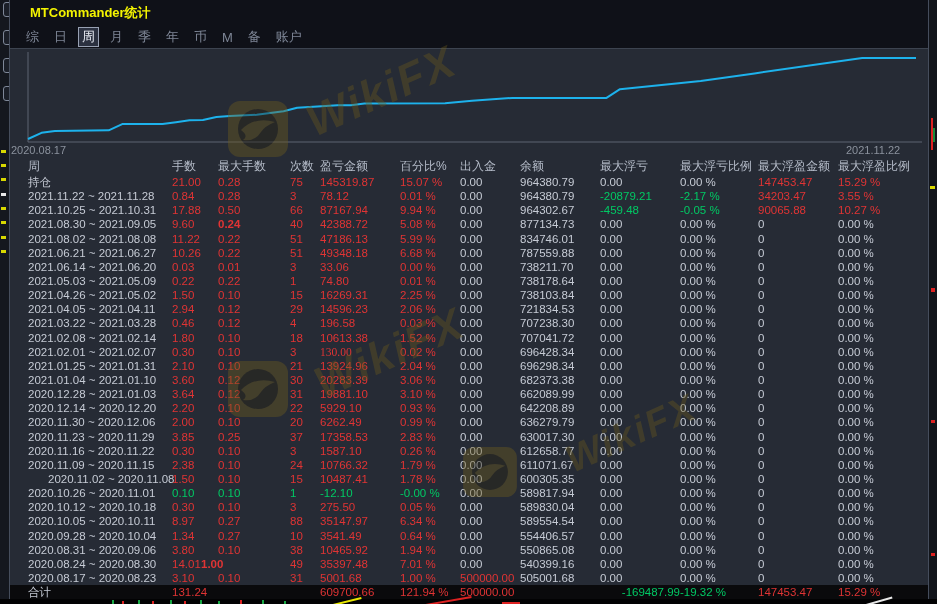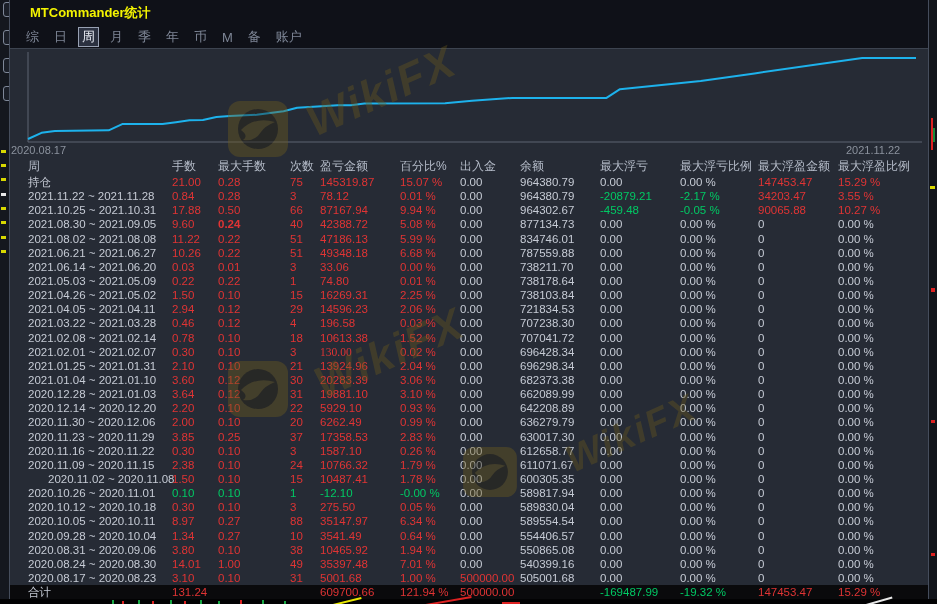--- a/index.html
+++ b/index.html
@@ -287,21 +287,21 @@
           <span class="cell c-r" style="left: 390px; width: 60px;">0.03 %</span>
           <span class="cell c-w" style="left: 450px; width: 60px;">0.00</span>
           <span class="cell c-w" style="left: 510px; width: 80px;">707238.30</span>
           <span class="cell c-w" style="left: 590px; width: 80px;">0.00</span>
           <span class="cell c-w" style="left: 670px; width: 78px;">0.00 %</span>
           <span class="cell c-w" style="left: 748px; width: 80px;">0</span>
           <span class="cell c-w" style="left: 828px; width: 88px;">0.00 %</span>
         </div>
         <div class="trow">
           <span class="cell c-w" style="left: 18px; width: 144px;">2021.02.08 ~ 2021.02.14</span>
-          <span class="cell c-r" style="left: 162px; width: 46px;">0.78</span>
+          <span class="cell c-r" style="left: 162px; width: 46px;">1.80</span>
           <span class="cell c-r" style="left: 208px; width: 72px;">0.10</span>
           <span class="cell c-r" style="left: 280px; width: 30px;">18</span>
           <span class="cell c-r" style="left: 310px; width: 80px;">10613.38</span>
           <span class="cell c-r" style="left: 390px; width: 60px;">1.52 %</span>
           <span class="cell c-w" style="left: 450px; width: 60px;">0.00</span>
           <span class="cell c-w" style="left: 510px; width: 80px;">707041.72</span>
           <span class="cell c-w" style="left: 590px; width: 80px;">0.00</span>
           <span class="cell c-w" style="left: 670px; width: 78px;">0.00 %</span>
           <span class="cell c-w" style="left: 748px; width: 80px;">0</span>
           <span class="cell c-w" style="left: 828px; width: 88px;">0.00 %</span>
@@ -512,21 +512,21 @@
           <span class="cell c-w" style="left: 450px; width: 60px;">0.00</span>
           <span class="cell c-w" style="left: 510px; width: 80px;">550865.08</span>
           <span class="cell c-w" style="left: 590px; width: 80px;">0.00</span>
           <span class="cell c-w" style="left: 670px; width: 78px;">0.00 %</span>
           <span class="cell c-w" style="left: 748px; width: 80px;">0</span>
           <span class="cell c-w" style="left: 828px; width: 88px;">0.00 %</span>
         </div>
         <div class="trow">
           <span class="cell c-w" style="left: 18px; width: 144px;">2020.08.24 ~ 2020.08.30</span>
           <span class="cell c-r" style="left: 162px; width: 46px;">14.01</span>
-          <span class="cell c-r" style="left: 208px; width: 72px;">1.00</span>
+          <span class="cell c-r" style="left: 191px; width: 72px; font-weight: bold;">1.00</span>
           <span class="cell c-r" style="left: 280px; width: 30px;">49</span>
           <span class="cell c-r" style="left: 310px; width: 80px;">35397.48</span>
           <span class="cell c-r" style="left: 390px; width: 60px;">7.01 %</span>
           <span class="cell c-w" style="left: 450px; width: 60px;">0.00</span>
           <span class="cell c-w" style="left: 510px; width: 80px;">540399.16</span>
           <span class="cell c-w" style="left: 590px; width: 80px;">0.00</span>
           <span class="cell c-w" style="left: 670px; width: 78px;">0.00 %</span>
           <span class="cell c-w" style="left: 748px; width: 80px;">0</span>
           <span class="cell c-w" style="left: 828px; width: 88px;">0.00 %</span>
         </div>
@@ -546,21 +546,21 @@
         </div>
         <div class="trow total">
           <span class="cell c-w" style="left: 18px; width: 144px;">合计</span>
           <span class="cell c-r" style="left: 162px; width: 46px;">131.24</span>
           <span class="cell c-w" style="left: 208px; width: 72px;"></span>
           <span class="cell c-w" style="left: 280px; width: 30px;"></span>
           <span class="cell c-r" style="left: 310px; width: 80px;">609700.66</span>
           <span class="cell c-r" style="left: 390px; width: 60px;">121.94 %</span>
           <span class="cell c-r" style="left: 450px; width: 60px;">500000.00</span>
           <span class="cell c-w" style="left: 510px; width: 80px;"></span>
-          <span class="cell c-g" style="left: 590px; width: 80px;">-169487.99</span>
+          <span class="cell c-g" style="left: 590px; width: 80px; text-align: right;">-169487.99</span>
           <span class="cell c-g" style="left: 670px; width: 78px;">-19.32 %</span>
           <span class="cell c-r" style="left: 748px; width: 80px;">147453.47</span>
           <span class="cell c-r" style="left: 828px; width: 88px;">15.29 %</span>
         </div>
       </div>
 
     <div class="wm" style="left:217px;top:100px">
       <svg class="wm-logo" width="62" height="58" viewBox="0 0 62 58">
         <rect x="1" y="1" width="60" height="56" rx="12" fill="#6f5d1e"></rect>
         <circle cx="31" cy="29" r="20" fill="#2a2410"></circle>

